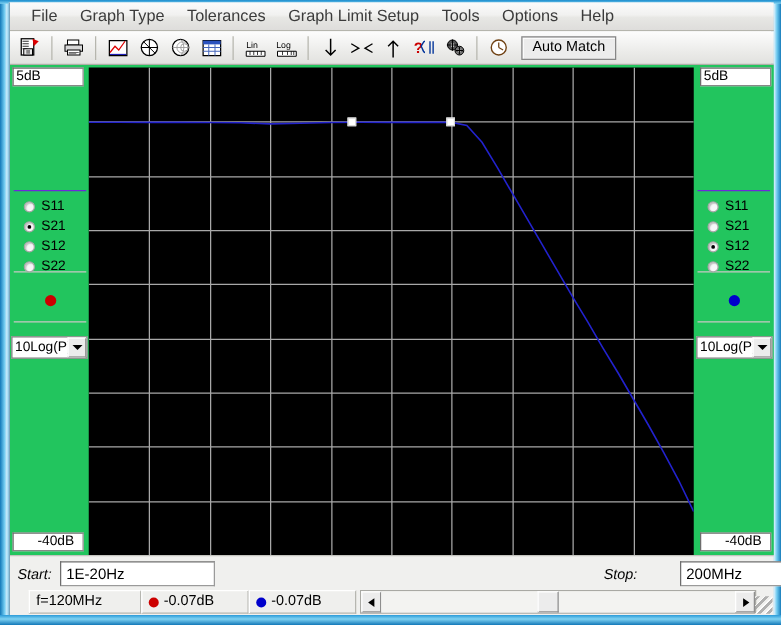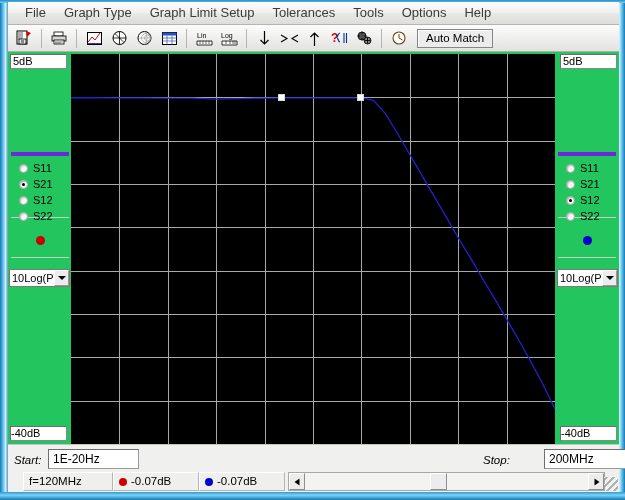--- a/index.html
+++ b/index.html
@@ -92,21 +92,21 @@
     position:absolute; top:2px; width:57px; height:15px;
     background:#ffffff; border:1px solid #888;
     font-size:11px; color:#000; padding-left:2px; line-height:13px;
     border-top-color:#6d6d6d; border-left-color:#6d6d6d;
   }
   .side-left .scale-box  { left:2px; }
   .side-right .scale-box { right:2px; }
 
   .radio-group {
     position:absolute; top:100px; width:58px; height:66px;
-    border-top:4px solid #6d28d9; border-bottom:1px solid #c8c8c4;
+    border-top:1px solid #6d28d9; border-bottom:1px solid #c8c8c4;
     padding-top:4px;
   }
   .side-left .radio-group  { left:3px; }
   .side-right .radio-group { right:3px; }
   .radio-row { display:flex; align-items:center; height:16px; padding-left:8px; cursor:default; }
   .radio-dot {
     width:9px; height:9px; border-radius:50%;
     background:#f7f7f7;
     border:1px solid #a6a6a6;
     box-shadow: inset 1px 1px 1px #c2c2c2;
@@ -146,21 +146,21 @@
   }
   .combo-arrow::after {
     content:""; border-left:4px solid transparent; border-right:4px solid transparent;
     border-top:4px solid #000;
   }
 
   .db-box {
     position:absolute; top:374px; width:57px; height:15px;
     background:#ffffff; border:1px solid #888;
     border-top-color:#6d6d6d; border-left-color:#6d6d6d;
-    font-size:11px; color:#000; padding-left:0; line-height:13px;
+    font-size:11px; color:#000; padding-left:19px; line-height:13px;
     overflow:hidden;
   }
   .side-left .db-box  { left:2px; }
   .side-right .db-box { right:2px; }
 
   
   .bottom-area {
     position:absolute; left:0; bottom:0; width:611px; height:48px;
     background:#f0f0ee;
     border-top:1px solid #c4c4bf;
@@ -216,22 +216,22 @@
   <div class="frame-left"></div>
   <div class="frame-right"></div>
   <div class="frame-top"></div>
   <div class="frame-bottom"></div>
 
   <div id="client">
 
     <div class="menubar" id="menubar">
         <div class="menu-item">File</div>
         <div class="menu-item">Graph Type</div>
+        <div class="menu-item">Tolerances</div>
         <div class="menu-item">Graph Limit Setup</div>
-        <div class="menu-item">Tolerances</div>
         <div class="menu-item">Tools</div>
         <div class="menu-item">Options</div>
         <div class="menu-item">Help</div>
       </div>
 
     <div class="toolbar">
       <div class="tb-btn">
         <svg width="17" height="16" viewBox="0 0 17 16">
           <rect x="1" y="1" width="10" height="13" fill="#fff" stroke="#000" stroke-width="1"></rect>
           <path d="M2 3h5M2 5h5M2 7h5M2 9h4" stroke="#333" stroke-width="0.8"></path>
@@ -421,21 +421,21 @@
           <span class="combo-text">10Log(P)</span>
           <span class="combo-arrow"></span>
         </div>
         <div class="db-box">-40dB</div>
       </div>
     </div>
 
     <div class="bottom-area">
       <div class="row1">
         <span class="lbl" style="left:6px;">Start:</span>
-        <div class="field" style="left:40px; width:91px;">1E-20Hz</div>
+        <div class="field" style="left:40px; width:124px;">1E-20Hz</div>
         <span class="lbl" style="left:475px;">Stop:</span>
         <div class="field" style="left:506px; width:115px;margin-left:30px;">200MHz</div>
       </div>
       <div class="row2">
         <div class="readout" style="left:15px; width:90px;">
           <span>f=120MHz</span>
         </div>
         <div class="readout" style="left:105px; width:86px;">
           <span class="dot" id="m1dot" style="background: rgb(204, 0, 0);"></span>
           <span>-0.07dB</span>

